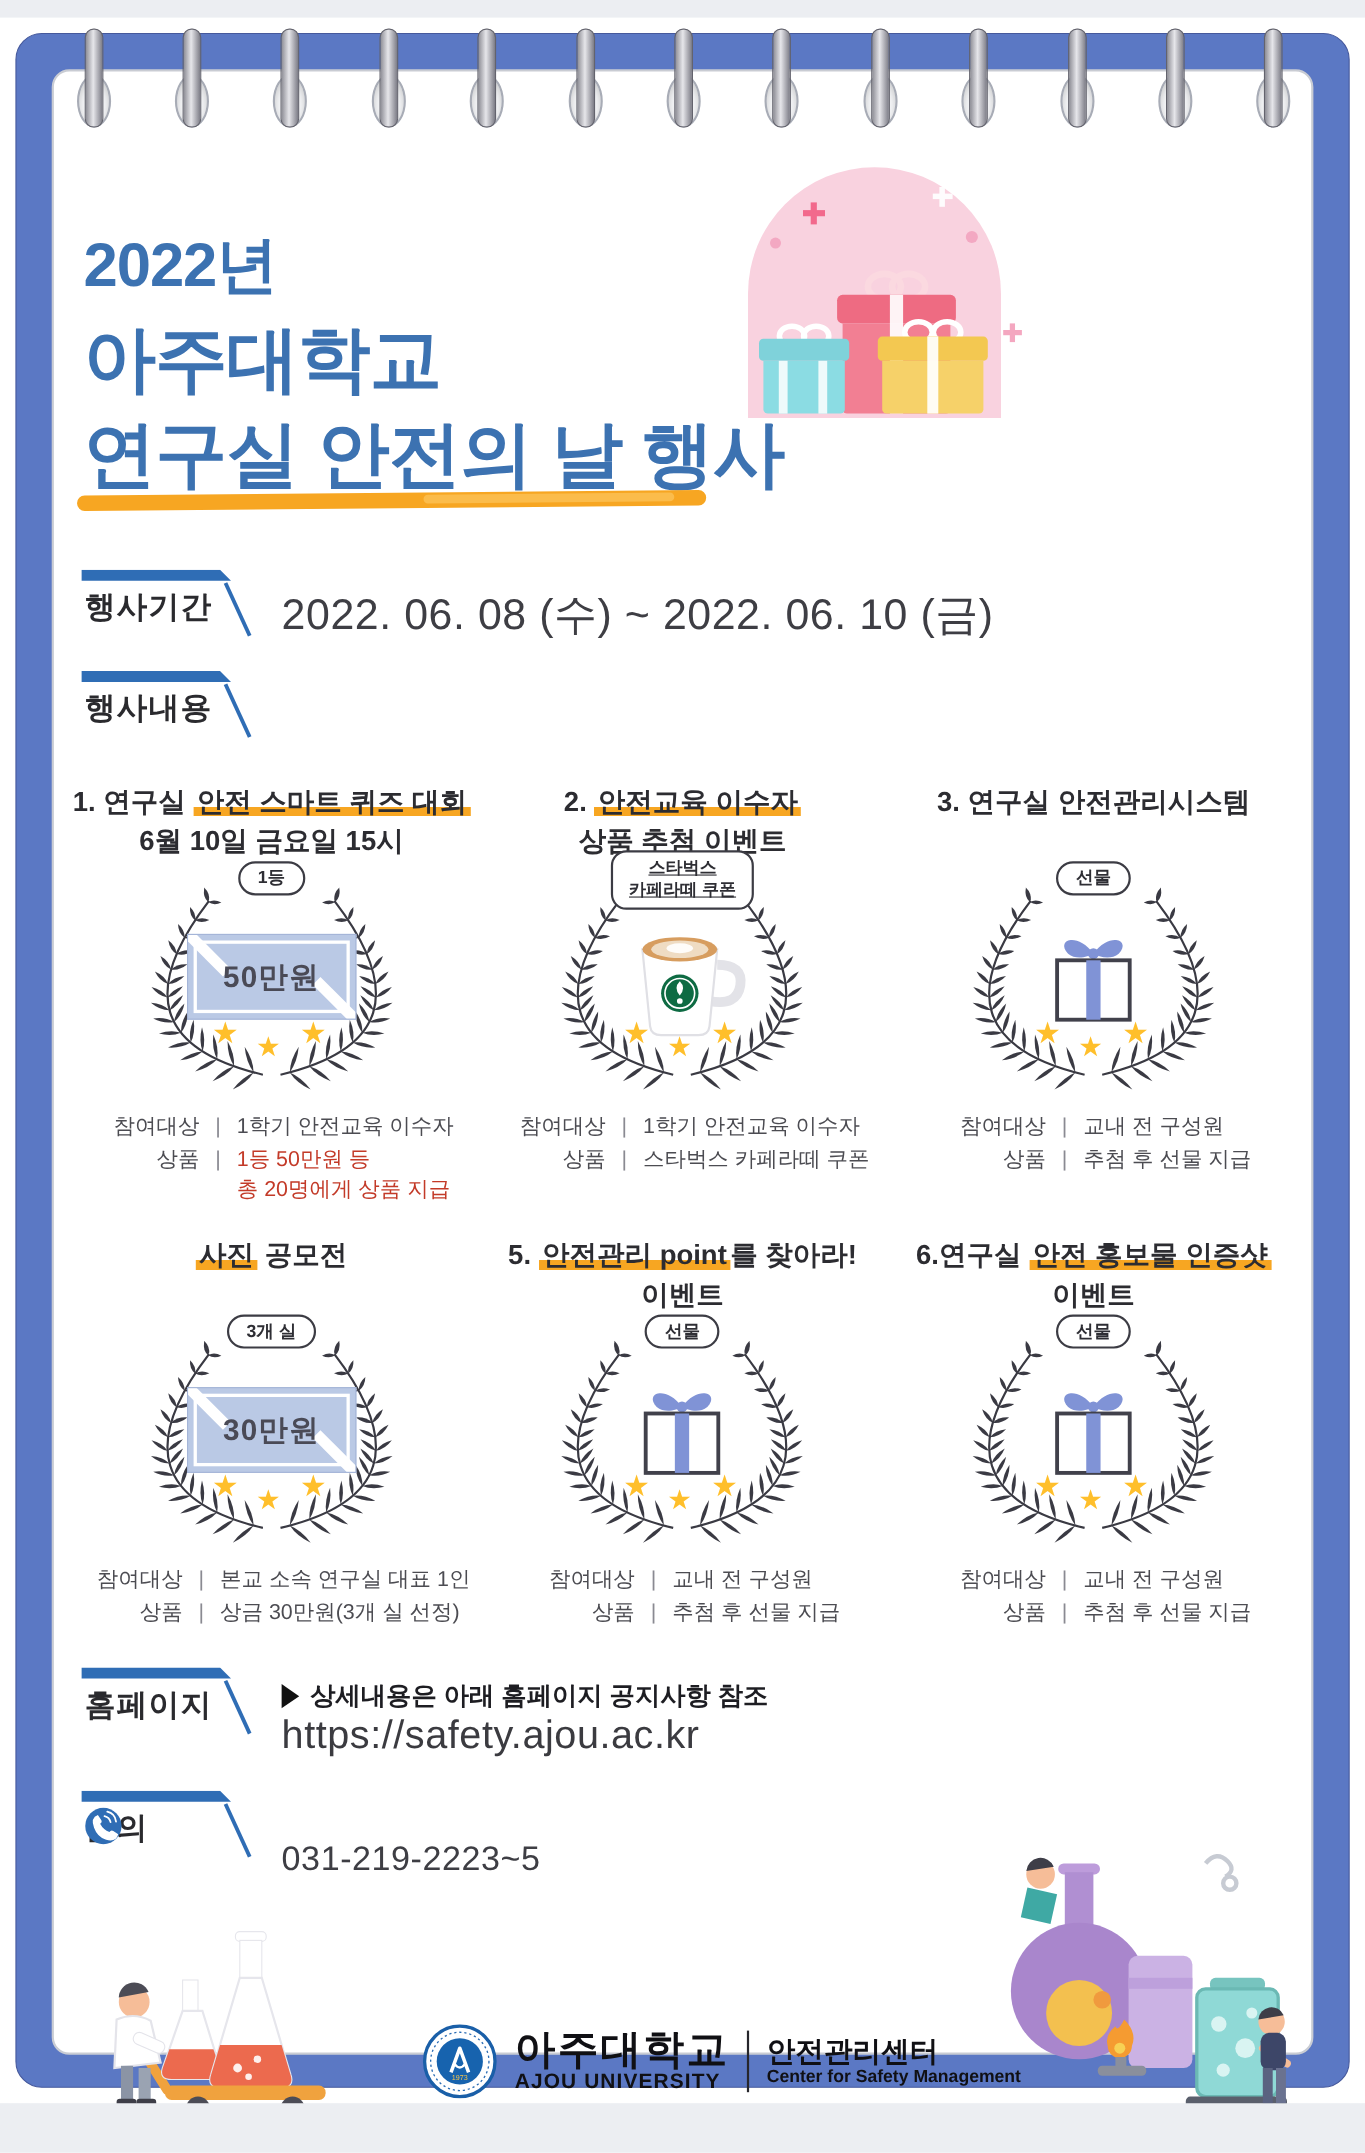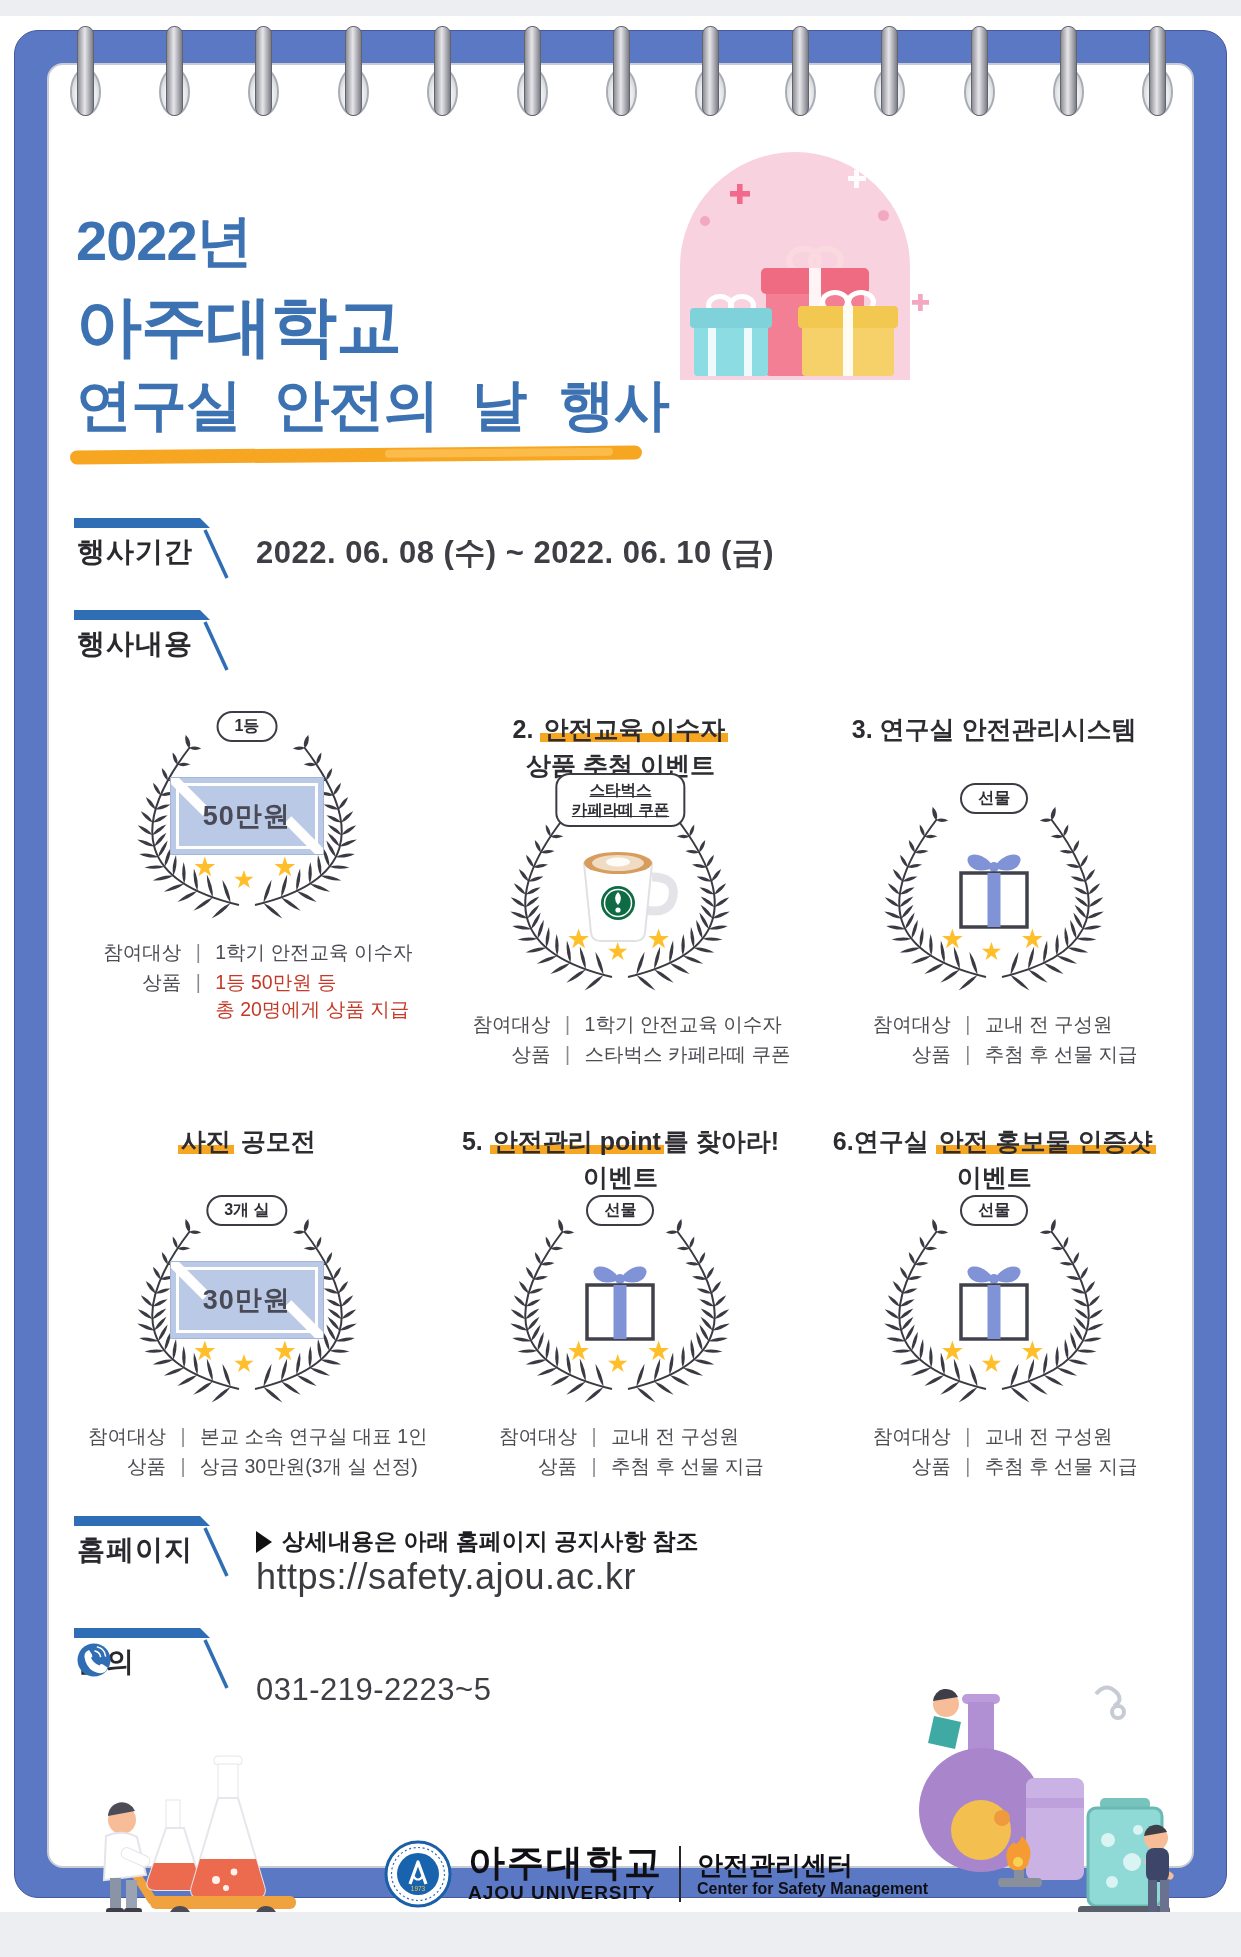--- a/index.html
+++ b/index.html
@@ -12,21 +12,21 @@
         border:2px solid #c9ccd3;border-radius:16px;z-index:1;}
   .binding{position:absolute;left:0;top:0;width:100%;height:120px;z-index:3;}
   .ring{position:absolute;top:10px;width:15px;height:88px;border-radius:8px;
         background:linear-gradient(90deg,#8e8e96,#e6e6ea 45%,#7d7d87);border:1px solid #63636d;z-index:3;}
   .ring-hole{position:absolute;top:52px;width:27px;height:44px;border-radius:50%;
         background:#f4f5f7;border:2px solid #a8acb6;box-shadow:inset 0 4px 7px rgba(0,0,0,.18);z-index:2;}
   
   .title-line{position:absolute;left:76px;color:#3C72B1;font-weight:800;letter-spacing:-1px;z-index:4;white-space:nowrap;}
   .t1{top:188px;font-size:56px;}
   .t2{top:266px;font-size:66px;}
-  .t3{top:352px;font-size:56px;font-family:Liberation Mono, monospace;}
+  .t3{top:352px;font-size:66px;}
   .brush{position:absolute;left:70px;top:432px;width:572px;height:14px;background:#F7A622;
          border-radius:8px;transform:rotate(-0.5deg);z-index:4;}
   .brush::after{content:"";position:absolute;left:55%;top:2px;width:40%;height:55%;background:#FBBC4B;border-radius:6px;}
   
   .arch-wrap{position:absolute;left:680px;top:136px;width:252px;height:230px;z-index:4;}
   .arch{position:absolute;left:0;top:0;width:230px;height:228px;background:#F9D2DF;border-radius:115px 115px 0 0;}
   .dot{position:absolute;border-radius:50%;background:#F3A8C2;}
   .plus{position:absolute;}
   .plus-red{background:linear-gradient(#F2698C,#F2698C) center/100% 28% no-repeat,
             linear-gradient(#F2698C,#F2698C) center/28% 100% no-repeat;}
@@ -37,21 +37,21 @@
   .gift{position:absolute;}
   .gift .lid,.gift .gbody,.gift .ribbon,.gift .stripe{position:absolute;}
   .bow{position:absolute;width:100%;}
   .bow i{position:absolute;width:24px;height:17px;border-radius:50%;}
   
   .sec-label{position:absolute;width:180px;height:70px;z-index:4;}
   .sec-label svg{position:absolute;left:0;top:0;}
   .sec-label .lbl{position:absolute;left:3px;top:15px;font-size:28px;font-weight:800;color:#2a2a2e;
                   letter-spacing:1px;display:flex;align-items:center;gap:8px;white-space:nowrap;}
   .sec-value{position:absolute;color:#3e3e44;z-index:4;white-space:nowrap;}
-  .period-value{left:256px;top:516px;font-size:31px;font-weight:700;letter-spacing:.5px;}
+  .period-value{left:256px;top:516px;font-size:39px;font-weight:400;letter-spacing:.5px;}
   .hp-note{left:256px;top:1510px;font-size:23px;font-weight:700;color:#1d1d22;display:flex;align-items:center;gap:10px;}
   .tri{width:0;height:0;border-top:11px solid transparent;border-bottom:11px solid transparent;border-left:16px solid #111;display:inline-block;}
   .hp-url{left:256px;top:1540px;font-size:36px;font-weight:500;color:#3b3b40;letter-spacing:.5px;}
   .ct-org{left:256px;top:1620px;font-size:31px;font-weight:500;}
   .ct-phone{left:256px;top:1656px;font-size:31px;font-weight:500;letter-spacing:.5px;}
   
   .event-grid{position:absolute;left:60px;top:695px;width:1121px;display:grid;
               grid-template-columns:repeat(3,1fr);grid-auto-rows:412px;justify-items:center;z-index:4;}
   .event-card{width:372px;display:flex;flex-direction:column;align-items:center;}
   .ev-head{text-align:center;font-size:25px;font-weight:800;color:#2c2c31;line-height:36px;min-height:72px;white-space:nowrap;}
@@ -184,20 +184,24 @@
       <polygon points="0,0 126,0 136,10 0,10" fill="#2F6DB5"></polygon>
       <line x1="131" y1="12" x2="153" y2="60" stroke="#2F6DB5" stroke-width="3.5"></line>
     </svg>
     <span class="lbl">
         <span>행사내용</span>
       </span>
   </div>
 
   <div class="event-grid">
       <div class="event-card">
+    <div class="ev-head">
+      <div class="ev-line"><span>1. 연구실 </span><span class="hl">안전 스마트 퀴즈 대회</span></div>
+      <div class="ev-line"><span>6월 10일 금요일 15시</span></div>
+    </div>
     <div class="laurel">
       <div class="badge">
             <div>1등</div>
           </div>
       <svg class="laurel-svg" viewBox="0 0 240 198">
             <path d="M128,182 Q272,148 177,24" fill="none" stroke="#3A3A43" stroke-width="2"></path>
             <path d="M0,0 Q3.4,-11.0745 0,-24.61 Q-3.4,-11.0745 0,0" fill="#3A3A43" transform="translate(136.4,179.9) rotate(129.4)"></path>
             <path d="M0,0 Q3.4,-11.0745 0,-24.61 Q-3.4,-11.0745 0,0" fill="#3A3A43" transform="translate(136.4,179.9) rotate(19.4)"></path>
             <path d="M0,0 Q3.4,-10.670850000000002 0,-23.713 Q-3.4,-10.670850000000002 0,0" fill="#3A3A43" transform="translate(154.2,174.4) rotate(124.6)"></path>
             <path d="M0,0 Q3.4,-10.670850000000002 0,-23.713 Q-3.4,-10.670850000000002 0,0" fill="#3A3A43" transform="translate(154.2,174.4) rotate(14.6)"></path>

